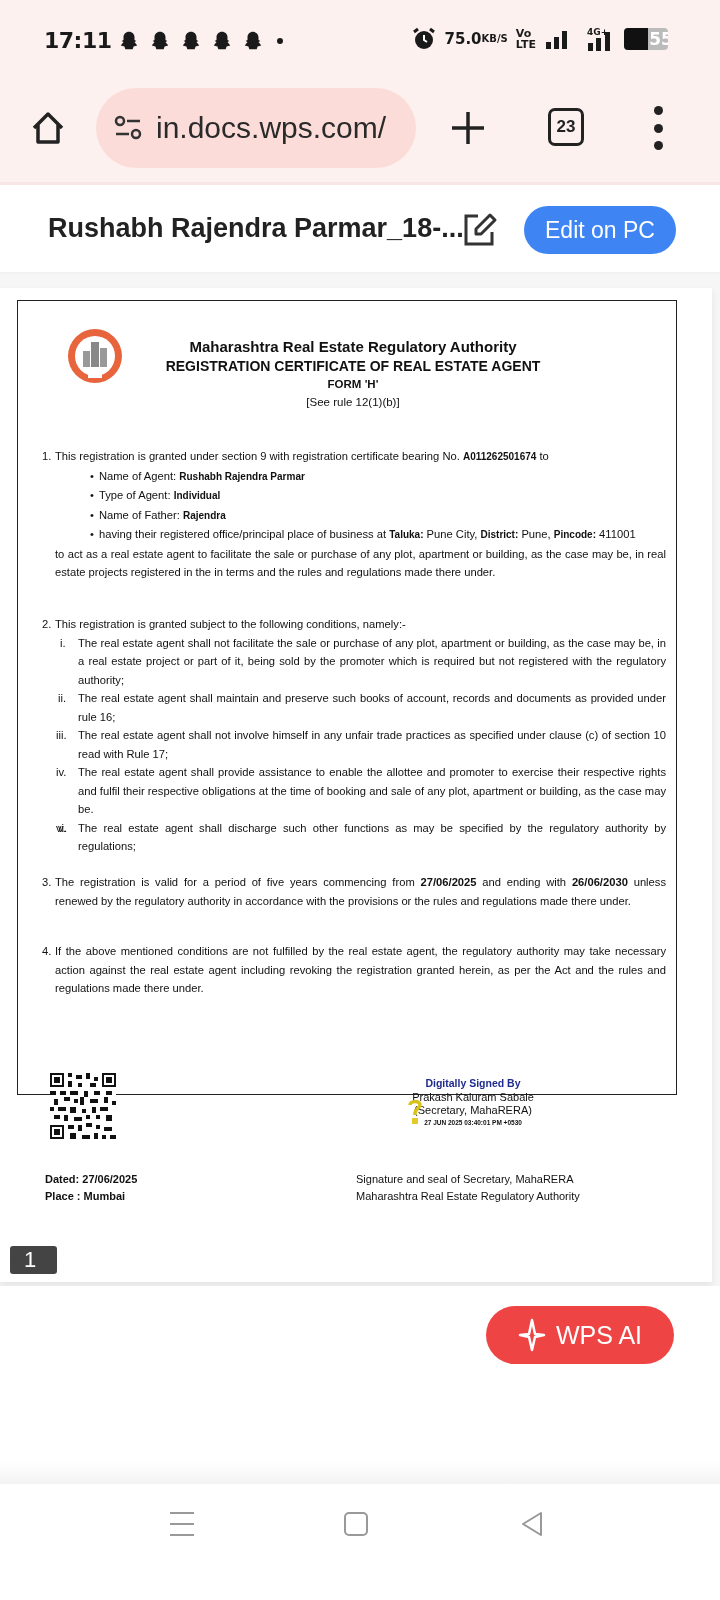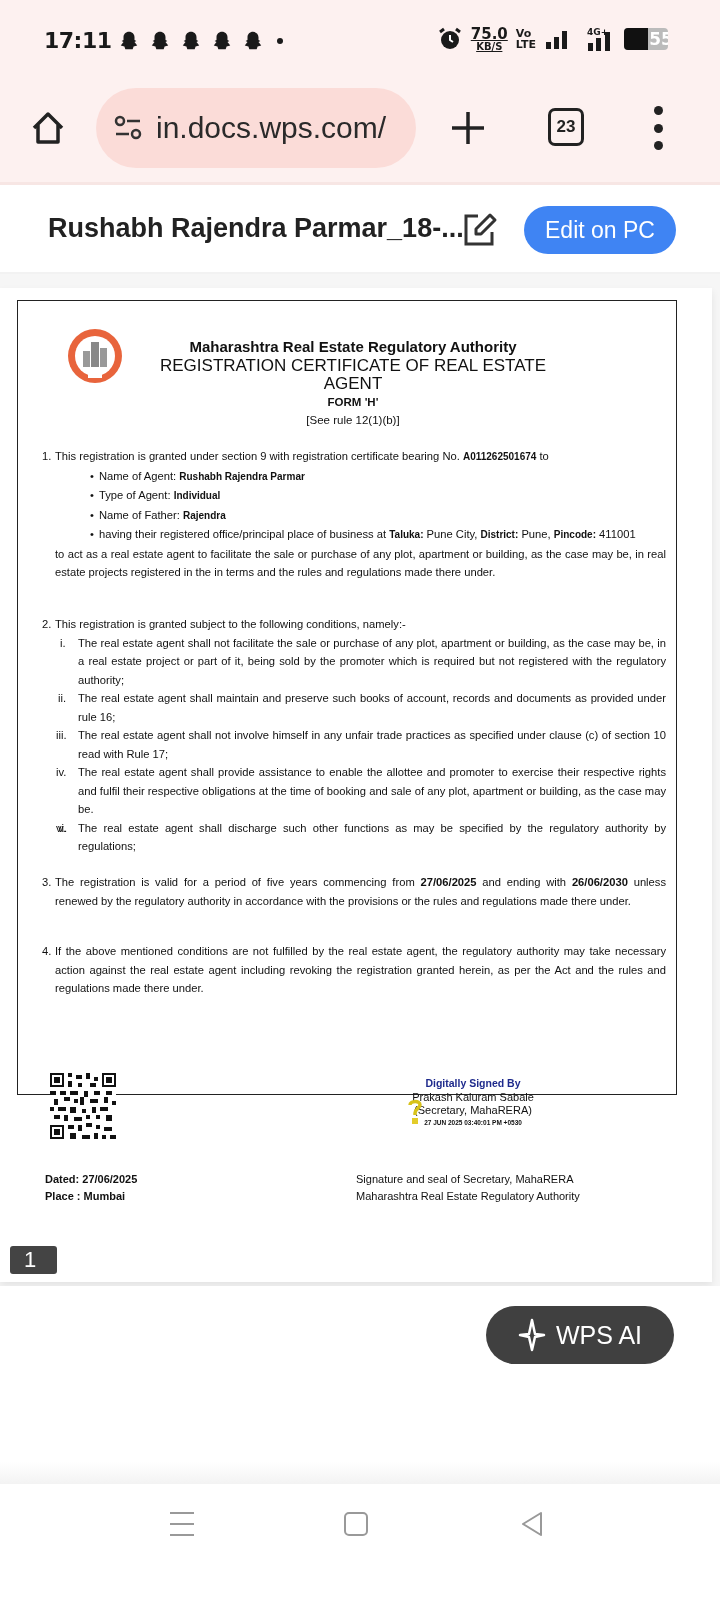--- a/index.html
+++ b/index.html
@@ -3,21 +3,21 @@
 <meta charset="utf-8">
 <style>
   * { box-sizing: border-box; margin: 0; padding: 0; }
   html, body { width: 720px; height: 1600px; overflow: hidden; background: #ffffff; font-family: "Liberation Sans", sans-serif; color: #222; }
   .status-bar { position: absolute; top: 0; left: 0; width: 720px; height: 84px; background: #fdf1f0; }
   .status-time { position: absolute; left: 44px; top: 28px; font-size: 22px; font-weight: bold; color: #1a1a1a; font-family: "DejaVu Sans", sans-serif; letter-spacing: -0.5px; }
   .notif-icons { position: absolute; left: 118px; top: 30px; display: flex; gap: 9px; align-items: center; }
   .ghost { width: 22px; height: 22px; }
   .dot { width: 6px; height: 6px; border-radius: 50%; background: #1a1a1a; margin-left: 4px; }
   .sys-icons { position: absolute; right: 52px; top: 26px; display: flex; align-items: center; gap: 8px; }
-  .net-speed { display: flex; flex-direction: column; align-items: center; line-height: 1; font-family: "DejaVu Sans", sans-serif; font-weight: bold; color: #1a1a1a; text-decoration: underline; }
+  .net-speed { display: flex; flex-direction: row; align-items: center; line-height: 1; font-family: "DejaVu Sans", sans-serif; font-weight: bold; color: #1a1a1a; }
   .net-speed .v { font-size: 15px; }
   .net-speed .u { font-size: 10px; }
   .volte { display: flex; flex-direction: column; line-height: 1; font-family: "DejaVu Sans", sans-serif; font-weight: bold; font-size: 11px; color: #1a1a1a; }
   .battery { width: 44px; height: 22px; background: #bbb; border-radius: 4px; position: relative; overflow: hidden; }
   .battery .fill { position: absolute; left: 0; top: 0; bottom: 0; width: 55%; background: #111; }
   .battery span { position: absolute; left: 0; width: 100%; text-align: center; top: 1px; font-size: 17px; font-weight: bold; color: #fff; font-family: "DejaVu Sans", sans-serif; margin-left: 15px; }
 
   .browser-bar { position: absolute; top: 84px; left: 0; width: 720px; height: 98px; background: #fdf1f0; }
   .home-btn { position: absolute; left: 28px; top: 24px; width: 40px; height: 40px; }
   .url-pill { position: absolute; left: 96px; top: 4px; width: 320px; height: 80px; border-radius: 40px; background: #fbdcd8; display: flex; align-items: center; padding-left: 16px; }
@@ -34,21 +34,21 @@
 
   .viewer { position: absolute; top: 274px; left: 0; width: 720px; height: 1012px; background: #f6f6f6; }
   .page { position: absolute; top: 14px; left: 0; width: 712px; height: 994px; background: #fff; box-shadow: 0 4px 8px rgba(0,0,0,0.08); }
   .page-frame { position: absolute; left: 17px; top: 12px; width: 660px; height: 795px; border: 1.5px solid #222; }
   .page-num { position: absolute; left: 10px; top: 958px; width: 47px; height: 28px; background: #444; color: #fff; border-radius: 3px; font-size: 22px; padding-left: 14px; line-height: 28px; }
 
   .cert { position: absolute; left: 0; top: 0; width: 660px; font-size: 11.2px; color: #111; line-height: 18.5px; }
   .logo { position: absolute; left: 48px; top: 26px; width: 58px; height: 58px; }
   .cert-head { position: absolute; left: 120px; top: 36px; width: 430px; text-align: center; }
   .cert-head .h1 { font-size: 15px; font-weight: bold; line-height: 20px; }
-  .cert-head .h2 { font-size: 17px; font-weight: normal; line-height: 18px; }
+  .cert-head .h2 { font-size: 14px; font-weight: bold; line-height: 18px; }
   .cert-head .h3 { font-size: 11.5px; font-weight: bold; line-height: 18px; }
   .cert-head .h4 { font-size: 11.5px; line-height: 18px; }
 
   .sec { position: absolute; left: 24px; width: 624px; }
   .sec .num { position: absolute; left: 0; }
   .sec .body { margin-left: 13px; text-align: justify; }
   .bullets { margin-left: 48px; }
   .bullets li { list-style: none; position: relative; padding-left: 9px; }
   .bullets li::before { content: "•"; position: absolute; left: 0; }
   .b { font-weight: bold; font-size: 10px; }
@@ -60,21 +60,21 @@
   .sig { position: absolute; left: 370px; top: 775px; width: 170px; text-align: center; }
   .sig .by { color: #1e2a8c; font-weight: bold; font-size: 10.5px; line-height: 15px; }
   .sig .nm { font-size: 11px; line-height: 13px; }
   .sig .ts { font-size: 6.5px; font-weight: bold; line-height: 12px; }
   .sig-mark { position: absolute; left: 388px; top: 796px; width: 18px; height: 28px; }
   .dated { position: absolute; left: 27px; top: 870px; font-size: 11px; font-weight: bold; line-height: 17px; }
   .seal { position: absolute; left: 338px; top: 870px; font-size: 11px; line-height: 17px; }
 
   .footer-zone { position: absolute; top: 1286px; left: 0; width: 720px; height: 196px; background: #fff; }
   .no-more { position: absolute; left: 252px; top: 20px; font-size: 26px; color: #c4c4c4; }
-  .wps-ai-btn { position: absolute; left: 486px; top: 20px; width: 188px; height: 58px; border-radius: 29px; background: #404040; color: #fff; display: flex; align-items: center; justify-content: center; gap: 10px; font-size: 25px; }
+  .wps-ai-btn { position: absolute; left: 486px; top: 20px; width: 188px; height: 58px; border-radius: 29px; background: #ef4444; color: #fff; display: flex; align-items: center; justify-content: center; gap: 10px; font-size: 25px; }
   .shadow-band { position: absolute; top: 1462px; left: 0; width: 720px; height: 22px; background: linear-gradient(#fff, #f3f3f3); }
 
   .nav-bar { position: absolute; top: 1484px; left: 0; width: 720px; height: 116px; background: #fff; }
   .nav-recent { position: absolute; left: 170px; top: 28px; width: 24px; height: 24px; display: flex; flex-direction: column; justify-content: space-between; }
   .nav-recent i { height: 2px; background: #999; display: block; }
   .nav-home { position: absolute; left: 344px; top: 28px; width: 24px; height: 24px; border: 2px solid #999; border-radius: 5px; }
   .nav-back { position: absolute; left: 520px; top: 26px; width: 24px; height: 28px; }
 </style>
 </head>
 <body>

